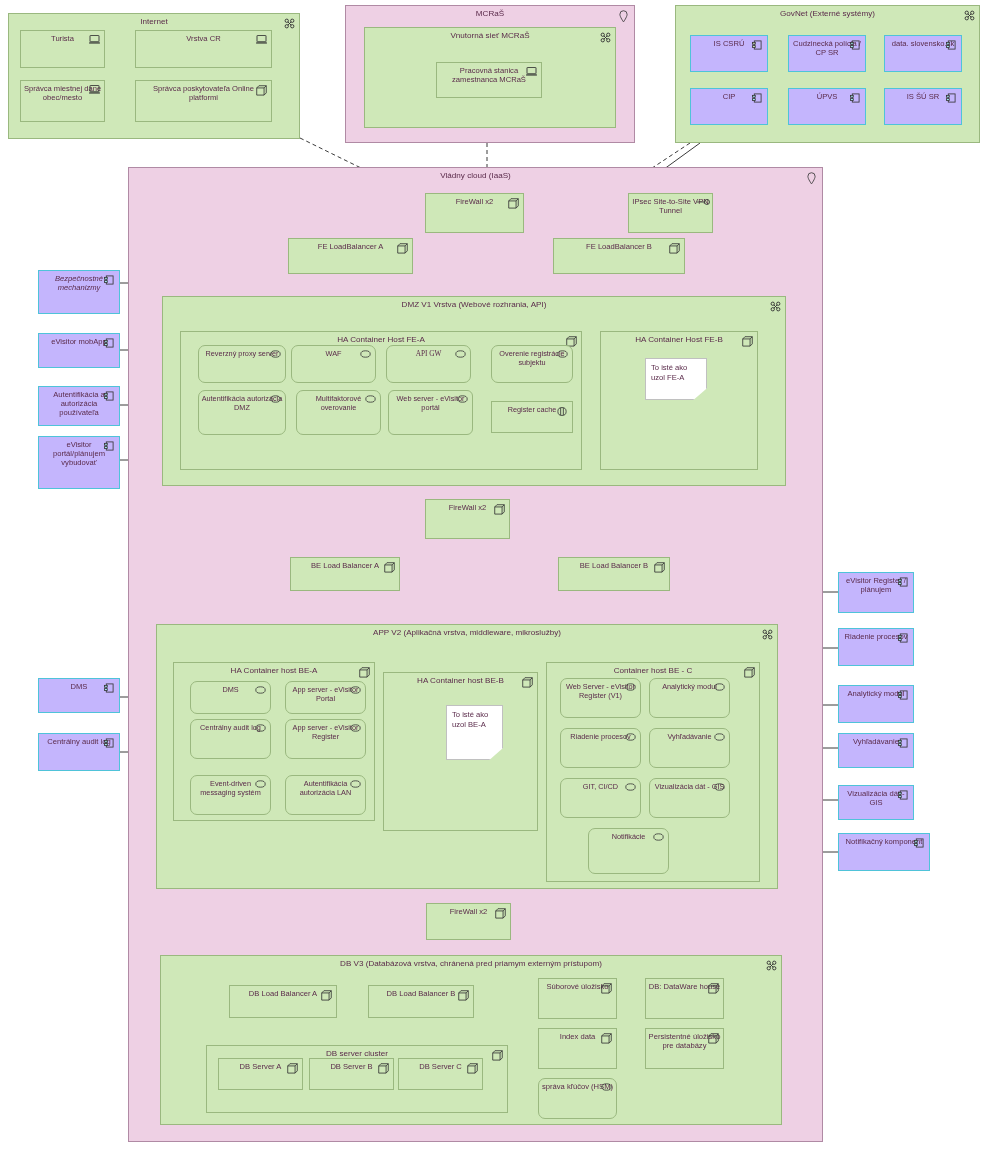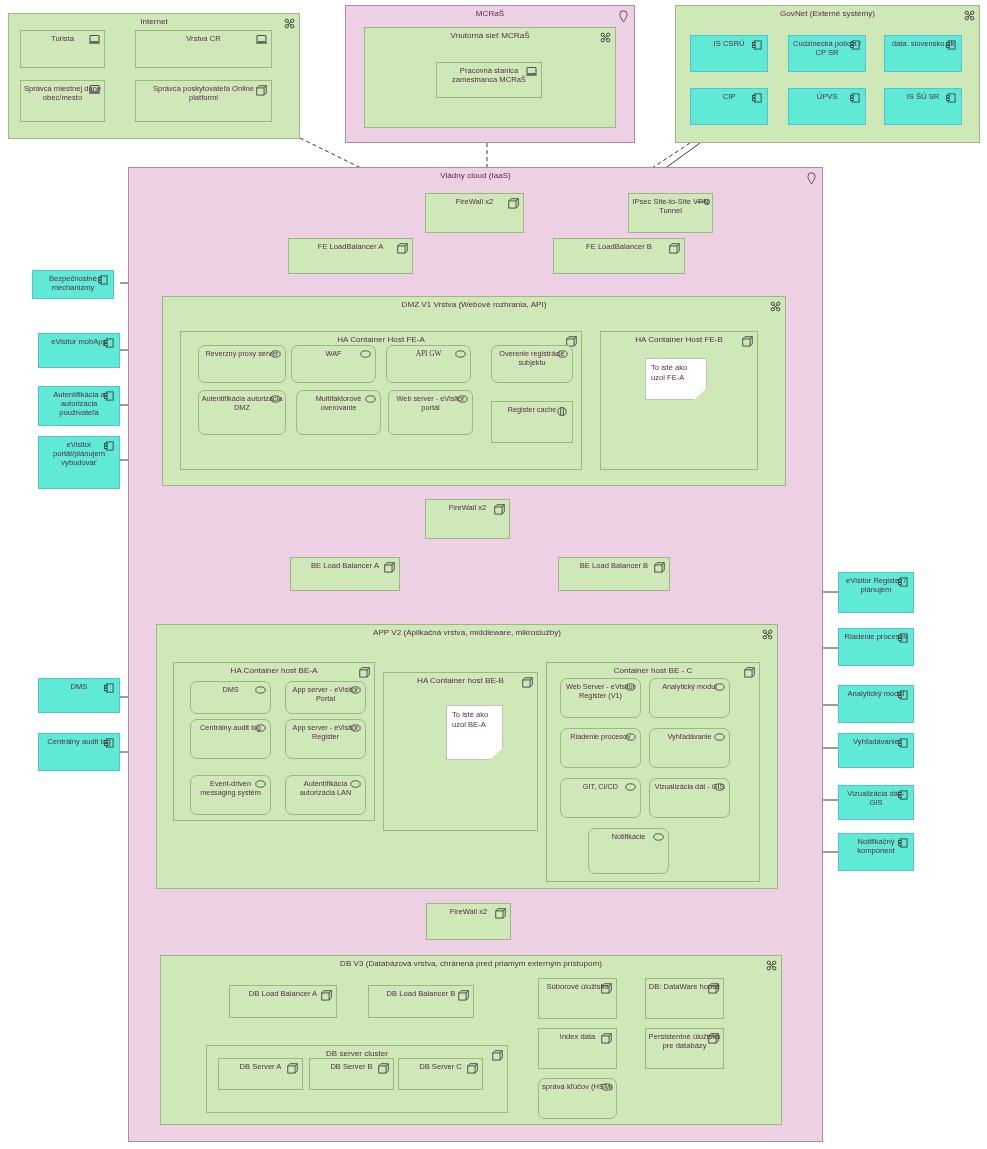--- a/index.html
+++ b/index.html
@@ -4,21 +4,21 @@
 <style>
   html,body{margin:0;padding:0;background:#ffffff;}
   body{font-family:"Liberation Sans",sans-serif;}
   #canvas{position:relative;width:987px;height:1149px;overflow:hidden;background:#fff;}
   .box{position:absolute;box-sizing:border-box;}
   .grp{border:1px solid #9ab87f;background:#cfe8b8;}
   .pinkgrp{border:1px solid #b08aa4;background:#eed0e4;}
   .node{border:1px solid #9ab87f;background:#cfe8b8;}
   .nodeplain{border:1px solid #9ab87f;background:#cfe8b8;}
   .comp{border:1px solid #9ab87f;background:#cfe8b8;border-radius:7px;}
-  .cyan{border:1px solid #4fc3d9;background:#5eead4;}
+  .cyan{border:1px solid #4fc3d9;background:#c4b5fd;}
   .note{background:#ffffff;border:1px solid #c0c0c0;}
   .ttl{position:absolute;left:0;right:0;top:3px;text-align:center;color:#5a2a4a;line-height:1.15;}
   .ctr{position:absolute;left:2px;right:2px;top:4px;text-align:center;color:#5a2a4a;line-height:1.18;}
   .f7{font-size:7.3px;}
   .f75{font-size:7.6px;}
   .f8{font-size:8.1px;}
   .ic{position:absolute;top:4px;right:4px;width:11px;height:11px;}
   .ic svg{display:block;}
   .notetxt{position:absolute;left:5px;top:4px;right:3px;color:#5a2a4a;font-size:7.6px;line-height:1.35;}
   svg.lines{position:absolute;left:0;top:0;width:987px;height:1149px;pointer-events:none;}
@@ -414,21 +414,21 @@
       </div>
   </div>
   <div class="box comp" style="left:388px;top:390px;width:85px;height:45px;border-radius:6px;">
     <div class="ctr f7">Web server - eVisitor portál</div>
     <div class="ic">
         <svg width="11" height="8" viewBox="0 0 12 9">
           <ellipse cx="6" cy="4.5" rx="5.3" ry="3.6" fill="none" stroke="#333" stroke-width="0.9"></ellipse>
         </svg>
       </div>
   </div>
-  <div class="box nodeplain" style="left:491px;top:401px;width:82px;height:42px;">
+  <div class="box nodeplain" style="left:491px;top:401px;width:82px;height:32px;">
     <div class="ctr f7">Register cache</div>
     <div class="ic" style="top:5px;">
         <svg width="10" height="9" viewBox="0 0 11 10">
           <g fill="none" stroke="#333" stroke-width="0.9">
             <ellipse cx="5.5" cy="5" rx="4.6" ry="4.4"></ellipse>
             <path d="M4,1 L4,9 M7,1 L7,9"></path>
           </g>
         </svg>
       </div>
   </div>
@@ -779,21 +779,21 @@
   </div>
   <div class="box comp" style="left:538px;top:1078px;width:79px;height:41px;">
     <div class="ctr f75">správa kľúčov (HSM)</div>
     <div class="ic">
         <svg width="11" height="8" viewBox="0 0 12 9">
           <ellipse cx="6" cy="4.5" rx="5.3" ry="3.6" fill="none" stroke="#333" stroke-width="0.9"></ellipse>
         </svg>
       </div>
   </div>
 
-  <div class="box cyan" style="left:32px;top:270px;width:82px;height:29px;">
+  <div class="box cyan" style="left:38px;top:270px;width:82px;height:44px;font-style:italic;">
     <div class="ctr f75">Bezpečnostné mechanizmy</div>
     <div class="ic">
         <svg width="10" height="10" viewBox="0 0 11 11">
           <g fill="none" stroke="#333" stroke-width="0.9">
             <rect x="2.5" y="1" width="7.5" height="9"></rect>
             <rect x="0.6" y="2.6" width="3" height="2" fill="#aaf0f7"></rect>
             <rect x="0.6" y="6.2" width="3" height="2" fill="#aaf0f7"></rect>
           </g>
         </svg>
       </div>
@@ -912,21 +912,21 @@
     <div class="ic">
         <svg width="10" height="10" viewBox="0 0 11 11">
           <g fill="none" stroke="#333" stroke-width="0.9">
             <rect x="2.5" y="1" width="7.5" height="9"></rect>
             <rect x="0.6" y="2.6" width="3" height="2" fill="#aaf0f7"></rect>
             <rect x="0.6" y="6.2" width="3" height="2" fill="#aaf0f7"></rect>
           </g>
         </svg>
       </div>
   </div>
-  <div class="box cyan" style="left:838px;top:833px;width:76px;height:38px;">
+  <div class="box cyan" style="left:838px;top:833px;width:92px;height:38px;">
     <div class="ctr f75">Notifikačný komponent</div>
     <div class="ic">
         <svg width="10" height="10" viewBox="0 0 11 11">
           <g fill="none" stroke="#333" stroke-width="0.9">
             <rect x="2.5" y="1" width="7.5" height="9"></rect>
             <rect x="0.6" y="2.6" width="3" height="2" fill="#aaf0f7"></rect>
             <rect x="0.6" y="6.2" width="3" height="2" fill="#aaf0f7"></rect>
           </g>
         </svg>
       </div>

